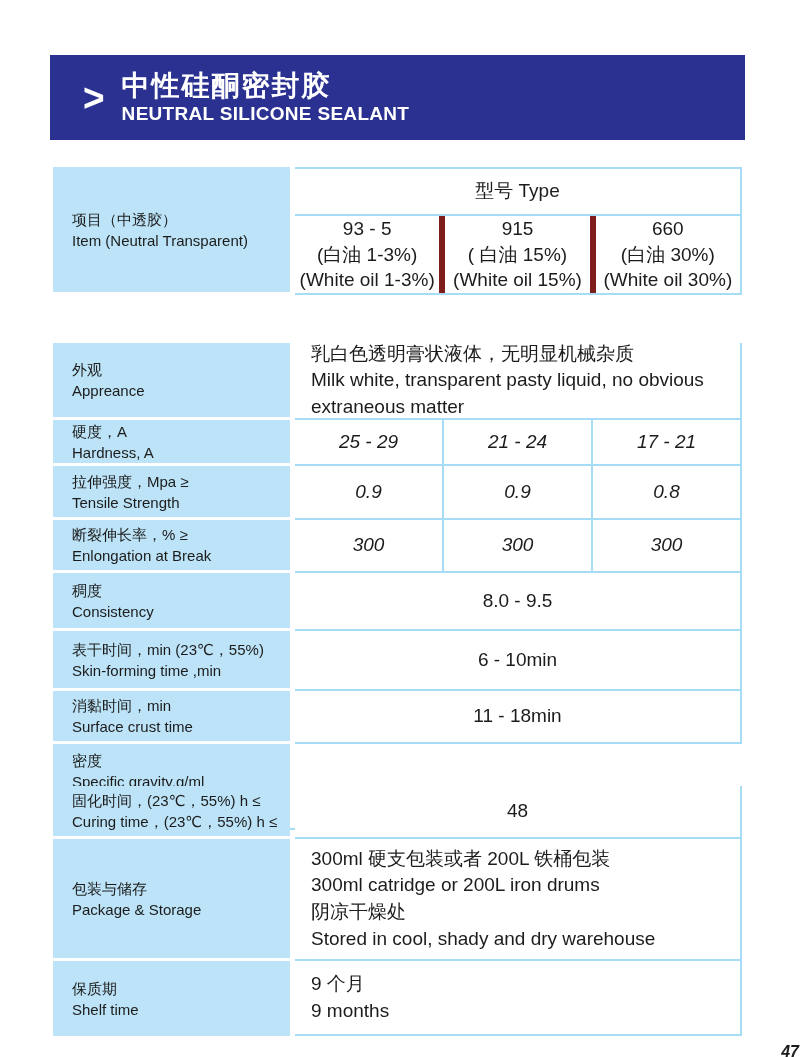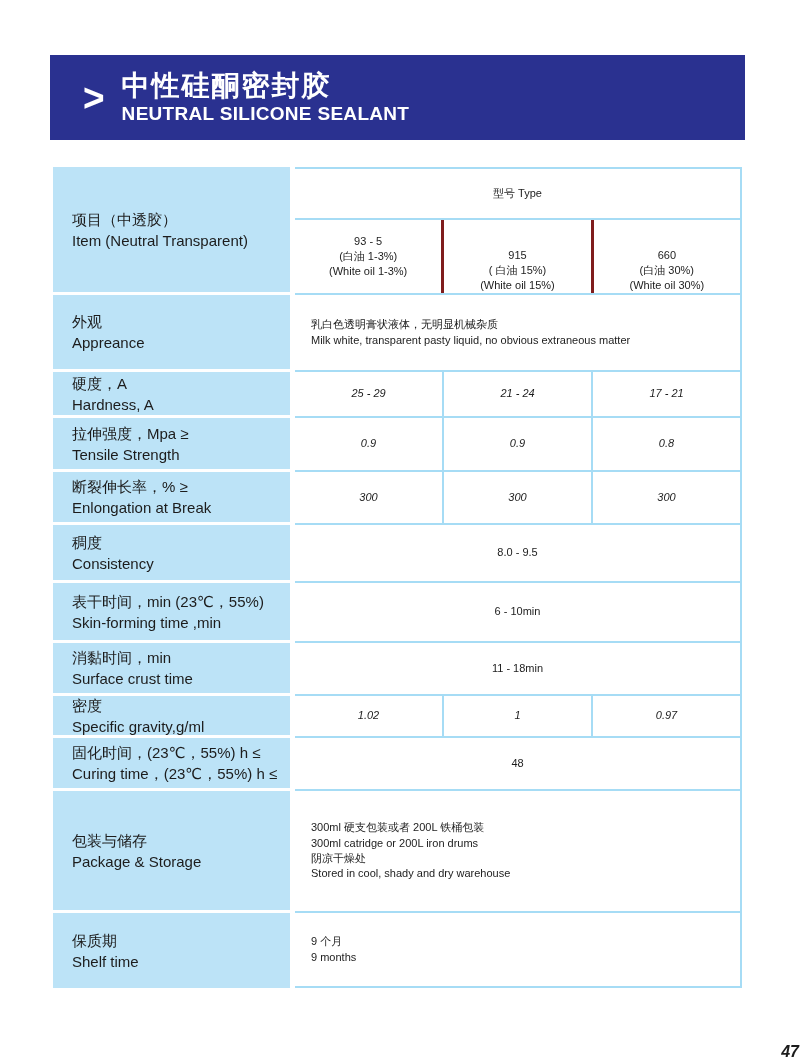--- a/index.html
+++ b/index.html
@@ -26,54 +26,54 @@
   .row { display:flex; width:100%; }
   .label {
     width:237px; background:#bce3f7; border-bottom:3px solid #fff;
     display:flex; flex-direction:column; justify-content:center;
     padding:6px 10px 6px 19px; font-size:15px; line-height:1.4;
   }
   .row:last-child .label { border-bottom:none; }
   .data {
     flex:1; margin-left:5px; background:#fff;
     border-bottom:2px solid #a6dcf5; border-right:2px solid #a6dcf5;
-    font-size:11px; line-height:1.4;
+    font-size:19px; line-height:1.4;
   }
   .row-header .data { border-top:2px solid #a6dcf5; display:flex; flex-direction:column; }
   
   .type-title {
     height:51px; display:flex; align-items:center; justify-content:center;
     border-bottom:2px solid #a6dcf5;
   }
   .type-cols { flex:1; display:flex; }
   .type-col {
     flex:1; display:flex; flex-direction:column; align-items:center; justify-content:center;
     text-align:center; line-height:1.35;
   }
-  .type-col + .type-col { border-left:3px solid #7f1d1d;justify-content:flex-end; }
+  .type-col + .type-col { border-left:6px solid #7f1d1d;justify-content:flex-end; }
   
   .data.vals { display:flex; }
   .val { flex:1; display:flex; align-items:center; justify-content:center;font-style:italic; }
   .val + .val { border-left:2px solid #a6dcf5; }
   
   .data.center { display:flex; align-items:center; justify-content:center; }
   .data.left {
     display:flex; flex-direction:column; justify-content:center;
     padding:8px 36px 8px 16px;
   }
   
   .r0 { height:128px; }
-  .r1 { height:77px; }
+  .r1 { height:77px;margin-top:48px; }
   .r2 { height:46px; }
   .r3 { height:54px; }
   .r4 { height:53px; }
   .r5 { height:58px; }
   .r6 { height:60px; }
   .r7 { height:53px; }
-  .r8 { height:42px; }
+  .r8 { height:42px;flex-direction:column; }
   .r9 { height:53px; }
   .r10 { height:122px; }
   .r11 { height:75px; }
   
   .page-number {
     position:absolute; right:1px; top:1043px;
     font-size:16px; font-weight:700; font-style:italic; color:#1c1c1c;
   }
 </style>
 </head>

